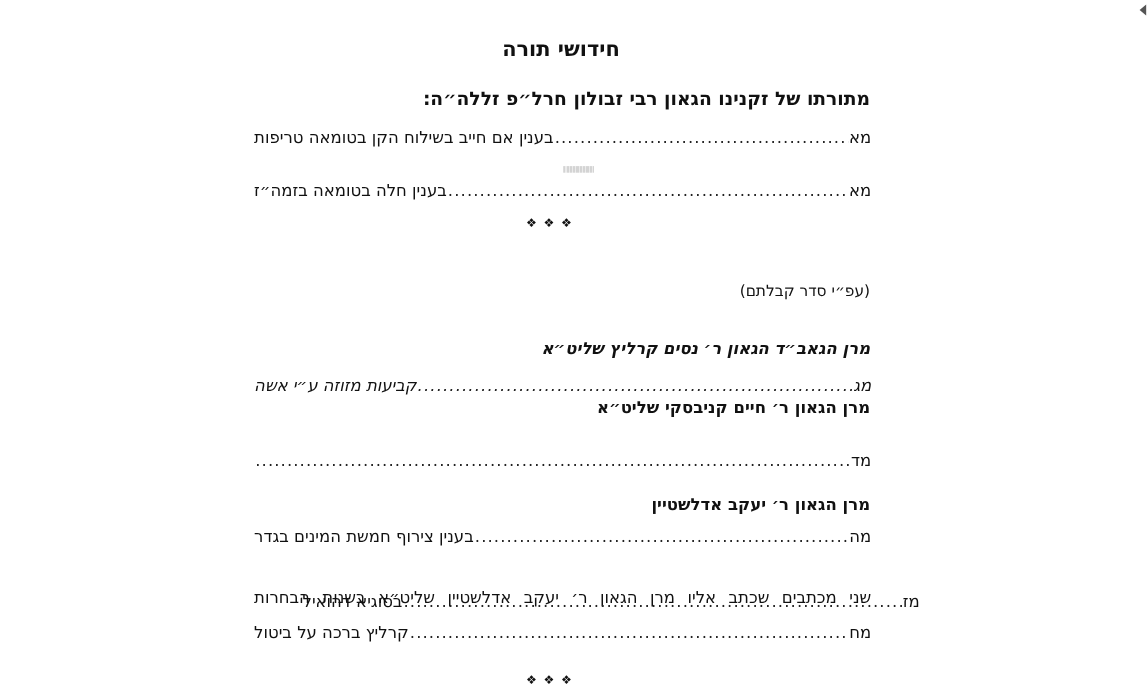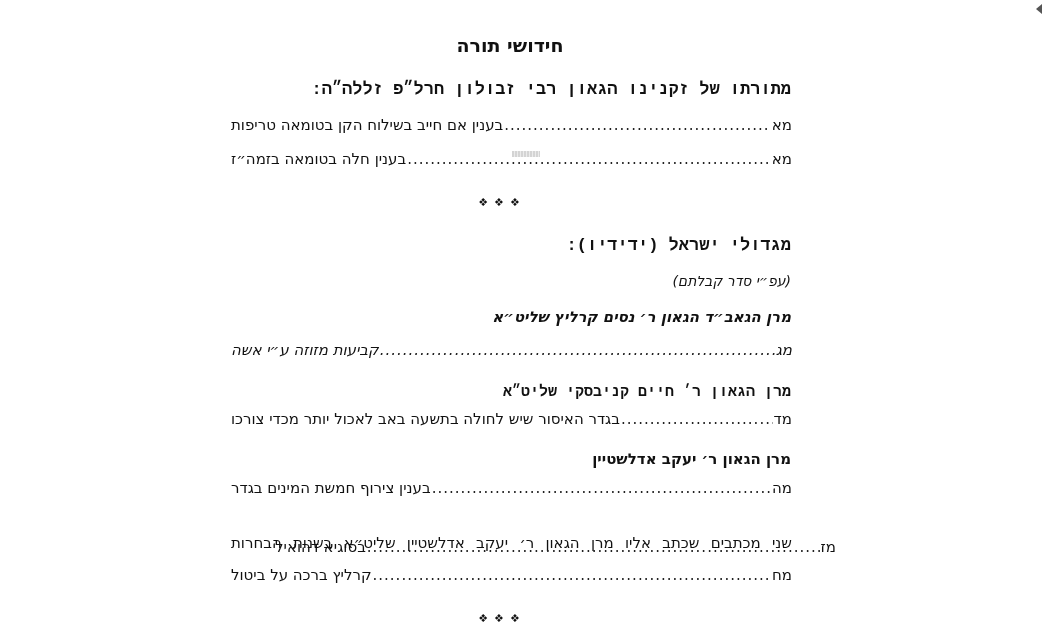--- a/index.html
+++ b/index.html
@@ -12,21 +12,21 @@
     .page {
       position: absolute; left: 0; top: 0; width: 1043px; height: 624px;
     }
     .abs { position: absolute; white-space: nowrap; }
     .rtl { direction: rtl; }
     .title {
       left: 0; width: 1020px; text-align: center; top: 34px;
       font-size: 19px; font-weight: bold;
     }
     .section-heading {
-      right: 252px; font-size: 17px; font-weight: bold; font-family: Liberation Mono, monospace;
+      right: 252px; font-size: 17px; font-weight: bold;
     }
     .author {
       right: 252px; font-size: 15px; font-weight: bold;
     }
     .note {
       right: 252px; font-size: 14px;
     }
     .toc-row {
       left: 231px; width: 561px; height: 22px;
       display: flex; flex-direction: row-reverse; align-items: baseline;
@@ -66,42 +66,40 @@
   <div class="abs title rtl">חידושי תורה</div>
 
   <div class="abs section-heading rtl" style="top:80px;">מתורתו של זקנינו הגאון רבי זבולון חרל״פ זללה״ה:</div>
 
   <div class="abs toc-row rtl" style="top:116px;">
     <span class="t">בענין אם חייב בשילוח הקן בטומאה טריפות</span>
     <span class="dots">.....................................................................................................................................................................................................</span>
     <span class="pg">מא</span>
   </div>
 
-  <div class="abs toc-row rtl" style="top:150px;">
+  <div class="abs toc-row rtl" style="top:164px;">
     <span class="t">בענין חלה בטומאה בזמה״ז</span>
     <span class="dots">.....................................................................................................................................................................................................</span>
     <span class="pg">מא</span>
   </div>
   <div class="abs tiny-mark"></div>
 
   <div class="abs ornament" style="top:196px;">❖❖❖</div>
 
-  <div class="abs section-heading rtl" style="top:236px;">מגדולי ישראל (ידידיו):</div>
-  <div class="abs note rtl" style="top:273px;font-style:italic;">(עפ״י סדר קבלתם)</div>
+  <div class="abs note rtl" style="top:257px;">(עפ״י סדר קבלתם)</div>
 
   <div class="abs author rtl" style="top:308px;font-style:italic;">מרן הגאב״ד הגאון ר׳ נסים קרליץ שליט״א</div>
   <div class="abs toc-row rtl" style="top:341px;font-style:italic;">
     <span class="t">קביעות מזוזה ע״י אשה</span>
     <span class="dots">.....................................................................................................................................................................................................</span>
     <span class="pg">מג</span>
   </div>
 
-  <div class="abs author rtl" style="top:384px;font-family:Liberation Mono, monospace;">מרן הגאון ר׳ חיים קניבסקי שליט״א</div>
+  <div class="abs author rtl" style="top:361px;">מרן הגאון ר׳ חיים קניבסקי שליט״א</div>
   <div class="abs toc-row rtl" style="top:410px;">
-    <span class="t">בגדר האיסור שיש לחולה בתשעה באב לאכול יותר מכדי צורכו</span>
     <span class="dots">.....................................................................................................................................................................................................</span>
     <span class="pg">מד</span>
   </div>
 
   <div class="abs author rtl" style="top:450px;">מרן הגאון ר׳ יעקב אדלשטיין</div>
   <div class="abs toc-row rtl" style="top:479px;">
     <span class="t">בענין צירוף חמשת המינים בגדר</span>
     <span class="dots">.....................................................................................................................................................................................................</span>
     <span class="pg">מה</span>
   </div>

